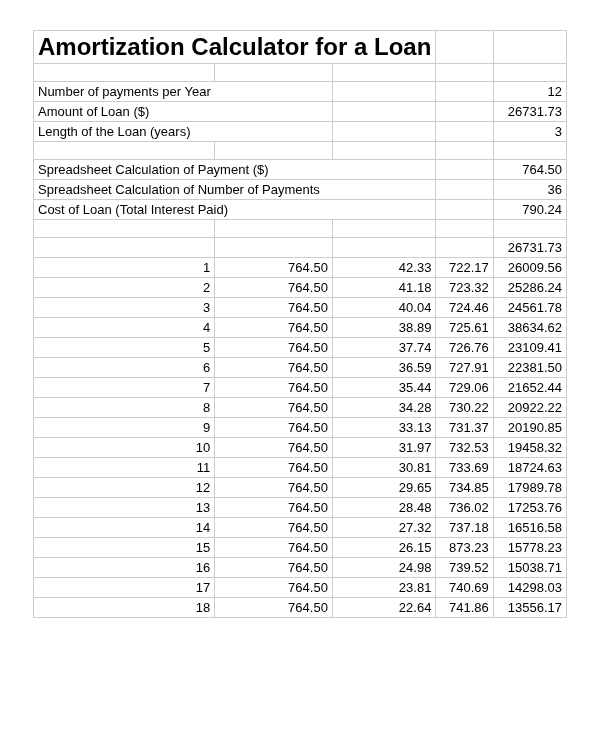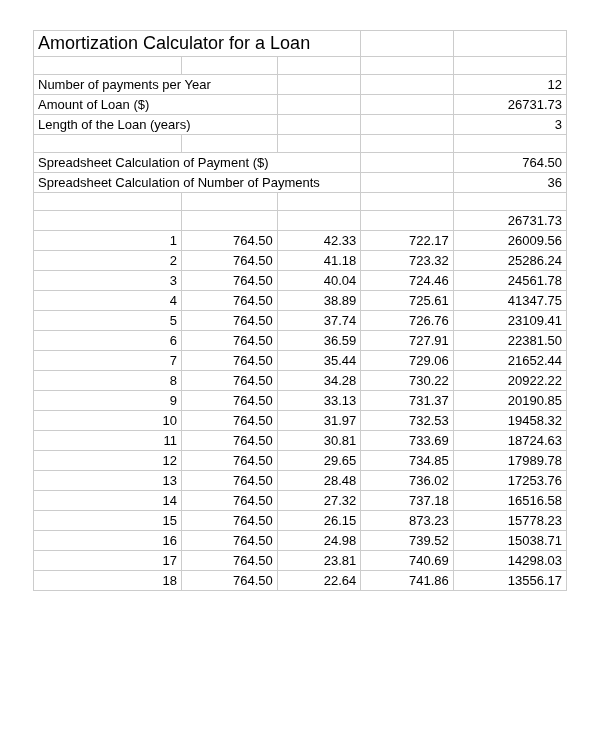--- a/index.html
+++ b/index.html
@@ -17,22 +17,22 @@
       width: 100%;
     }
     td {
       border: 1px solid #ccc;
       padding: 2px 4px;
       height: 18px;
       white-space: nowrap;
       overflow: hidden;
     }
     .title {
-      font-size: 18px;
-      font-weight: normal;
+      font-size: 24px;
+      font-weight: bold;
     }
     .right { text-align: right; }
     .col1 { width: 28%; }
     .col2 { width: 16%; }
     .col3 { width: 16%; }
     .col4 { width: 18%; }
     .col5 { width: 22%; }
   </style>
 </head>
 <body>
@@ -85,20 +85,25 @@
       <tr>
     <td colspan="3">Spreadsheet Calculation of Payment ($)</td>
     <td></td>
     <td class="right">764.50</td>
       </tr>
       <tr>
     <td colspan="3">Spreadsheet Calculation of Number of Payments</td>
     <td></td>
     <td class="right">36</td>
       </tr>
+      <tr>
+    <td colspan="3">Cost of Loan (Total Interest Paid)</td>
+    <td></td>
+    <td class="right">790.24</td>
+      </tr>
     </tbody>
   <tbody>
       <tr>
         <td></td>
         <td></td>
         <td></td>
         <td></td>
         <td></td>
       </tr>
   <tr>
@@ -129,21 +134,21 @@
     <td class="right">764.50</td>
     <td class="right">40.04</td>
     <td class="right">724.46</td>
     <td class="right">24561.78</td>
       </tr>
       <tr>
     <td class="right">4</td>
     <td class="right">764.50</td>
     <td class="right">38.89</td>
     <td class="right">725.61</td>
-    <td class="right">41347.75</td>
+    <td class="right">38634.62</td>
       </tr>
       <tr>
     <td class="right">5</td>
     <td class="right">764.50</td>
     <td class="right">37.74</td>
     <td class="right">726.76</td>
     <td class="right">23109.41</td>
       </tr>
       <tr>
     <td class="right">6</td>

